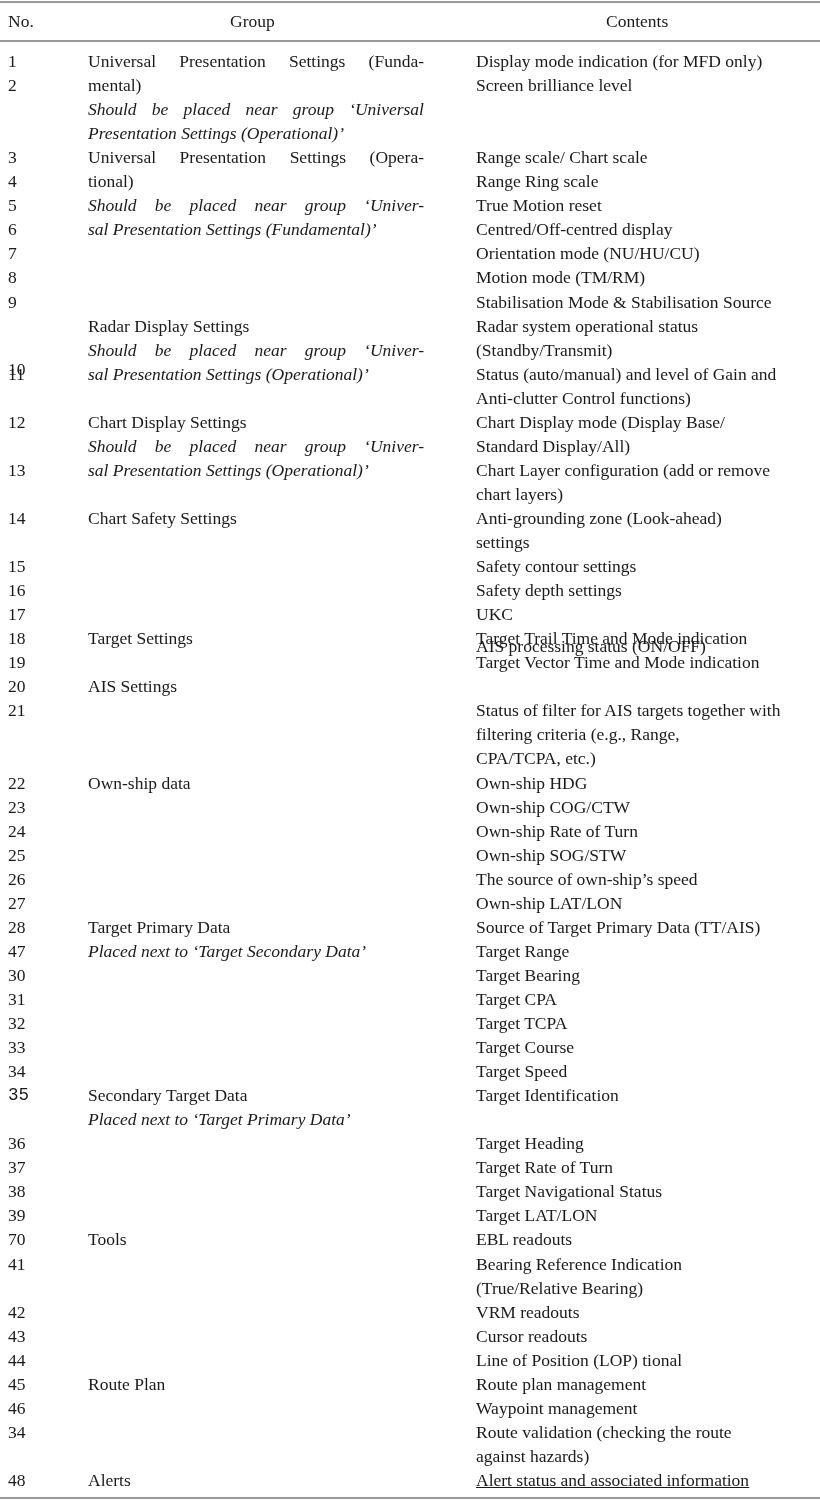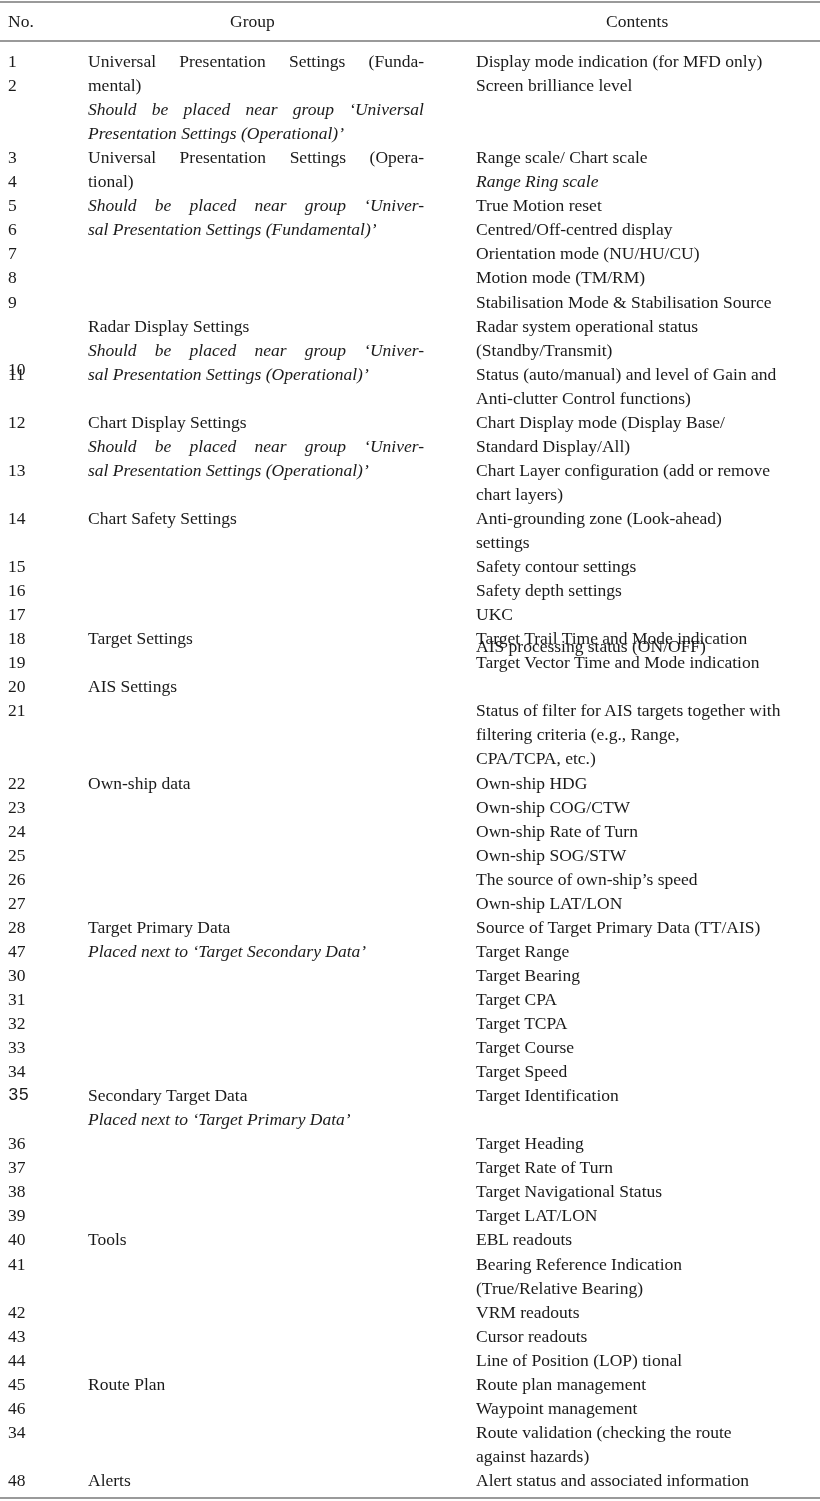--- a/index.html
+++ b/index.html
@@ -34,21 +34,21 @@
     <div class="line grp it just" style="top: 97.1px;">Should be placed near group ‘Universal</div>
     <div class="line cnt" style="top: 97.1px;"></div>
     <div class="line no" style="top: 121.15px;"></div>
     <div class="line grp it" style="top: 121.15px;">Presentation Settings (Operational)’</div>
     <div class="line cnt" style="top: 121.15px;"></div>
     <div class="line no" style="top: 145.2px;">3</div>
     <div class="line grp just" style="top: 145.2px;">Universal Presentation Settings (Opera-</div>
     <div class="line cnt" style="top: 145.2px;">Range scale/ Chart scale</div>
     <div class="line no" style="top: 169.25px;">4</div>
     <div class="line grp" style="top: 169.25px;">tional)</div>
-    <div class="line cnt" style="top: 169.25px; font-style: italic;">Range Ring scale</div>
+    <div class="line cnt" style="top: 169.25px;">Range Ring scale</div>
     <div class="line no" style="top: 193.3px;">5</div>
     <div class="line grp it just" style="top: 193.3px;">Should be placed near group ‘Univer-</div>
     <div class="line cnt" style="top: 193.3px;">True Motion reset</div>
     <div class="line no" style="top: 217.35px;">6</div>
     <div class="line grp it" style="top: 217.35px;">sal Presentation Settings (Fundamental)’</div>
     <div class="line cnt" style="top: 217.35px;">Centred/Off-centred display</div>
     <div class="line no" style="top: 241.4px;">7</div>
     <div class="line grp" style="top: 241.4px;"></div>
     <div class="line cnt" style="top: 241.4px;">Orientation mode (NU/HU/CU)</div>
     <div class="line no" style="top: 265.45px;">8</div>
@@ -164,21 +164,21 @@
     <div class="line cnt" style="top: 1131.25px;">Target Heading</div>
     <div class="line no" style="top: 1155.3px;">37</div>
     <div class="line grp" style="top: 1155.3px;"></div>
     <div class="line cnt" style="top: 1155.3px;">Target Rate of Turn</div>
     <div class="line no" style="top: 1179.35px;">38</div>
     <div class="line grp" style="top: 1179.35px;"></div>
     <div class="line cnt" style="top: 1179.35px;">Target Navigational Status</div>
     <div class="line no" style="top: 1203.4px;">39</div>
     <div class="line grp" style="top: 1203.4px;"></div>
     <div class="line cnt" style="top: 1203.4px;">Target LAT/LON</div>
-    <div class="line no" style="top: 1227.45px;">40</div>
+    <div class="line no" style="top: 1227.45px;">70</div>
     <div class="line grp" style="top: 1227.45px;">Tools</div>
     <div class="line cnt" style="top: 1227.45px;">EBL readouts</div>
     <div class="line no" style="top: 1251.5px;">41</div>
     <div class="line grp" style="top: 1251.5px;"></div>
     <div class="line cnt" style="top: 1251.5px;">Bearing Reference Indication</div>
     <div class="line no" style="top: 1275.55px;"></div>
     <div class="line grp" style="top: 1275.55px;"></div>
     <div class="line cnt" style="top: 1275.55px;">(True/Relative Bearing)</div>
     <div class="line no" style="top: 1299.6px;">42</div>
     <div class="line grp" style="top: 1299.6px;"></div>
@@ -196,16 +196,16 @@
     <div class="line grp" style="top: 1395.8px;"></div>
     <div class="line cnt" style="top: 1395.8px;">Waypoint management</div>
     <div class="line no" style="top: 1419.85px;">34</div>
     <div class="line grp" style="top: 1419.85px;"></div>
     <div class="line cnt" style="top: 1419.85px;">Route validation (checking the route</div>
     <div class="line no" style="top: 1443.9px;"></div>
     <div class="line grp" style="top: 1443.9px;"></div>
     <div class="line cnt" style="top: 1443.9px;">against hazards)</div>
     <div class="line no" style="top: 1467.95px;">48</div>
     <div class="line grp" style="top: 1467.95px;">Alerts</div>
-    <div class="line cnt" style="top: 1467.95px;">Alert status and associated information</div>
+    <div class="line cnt" style="top: 1467.95px; text-decoration: underline;">Alert status and associated information</div>
   </div>
 
 <div class="rule" style="top:1497px;"></div>
 
 </body></html>

